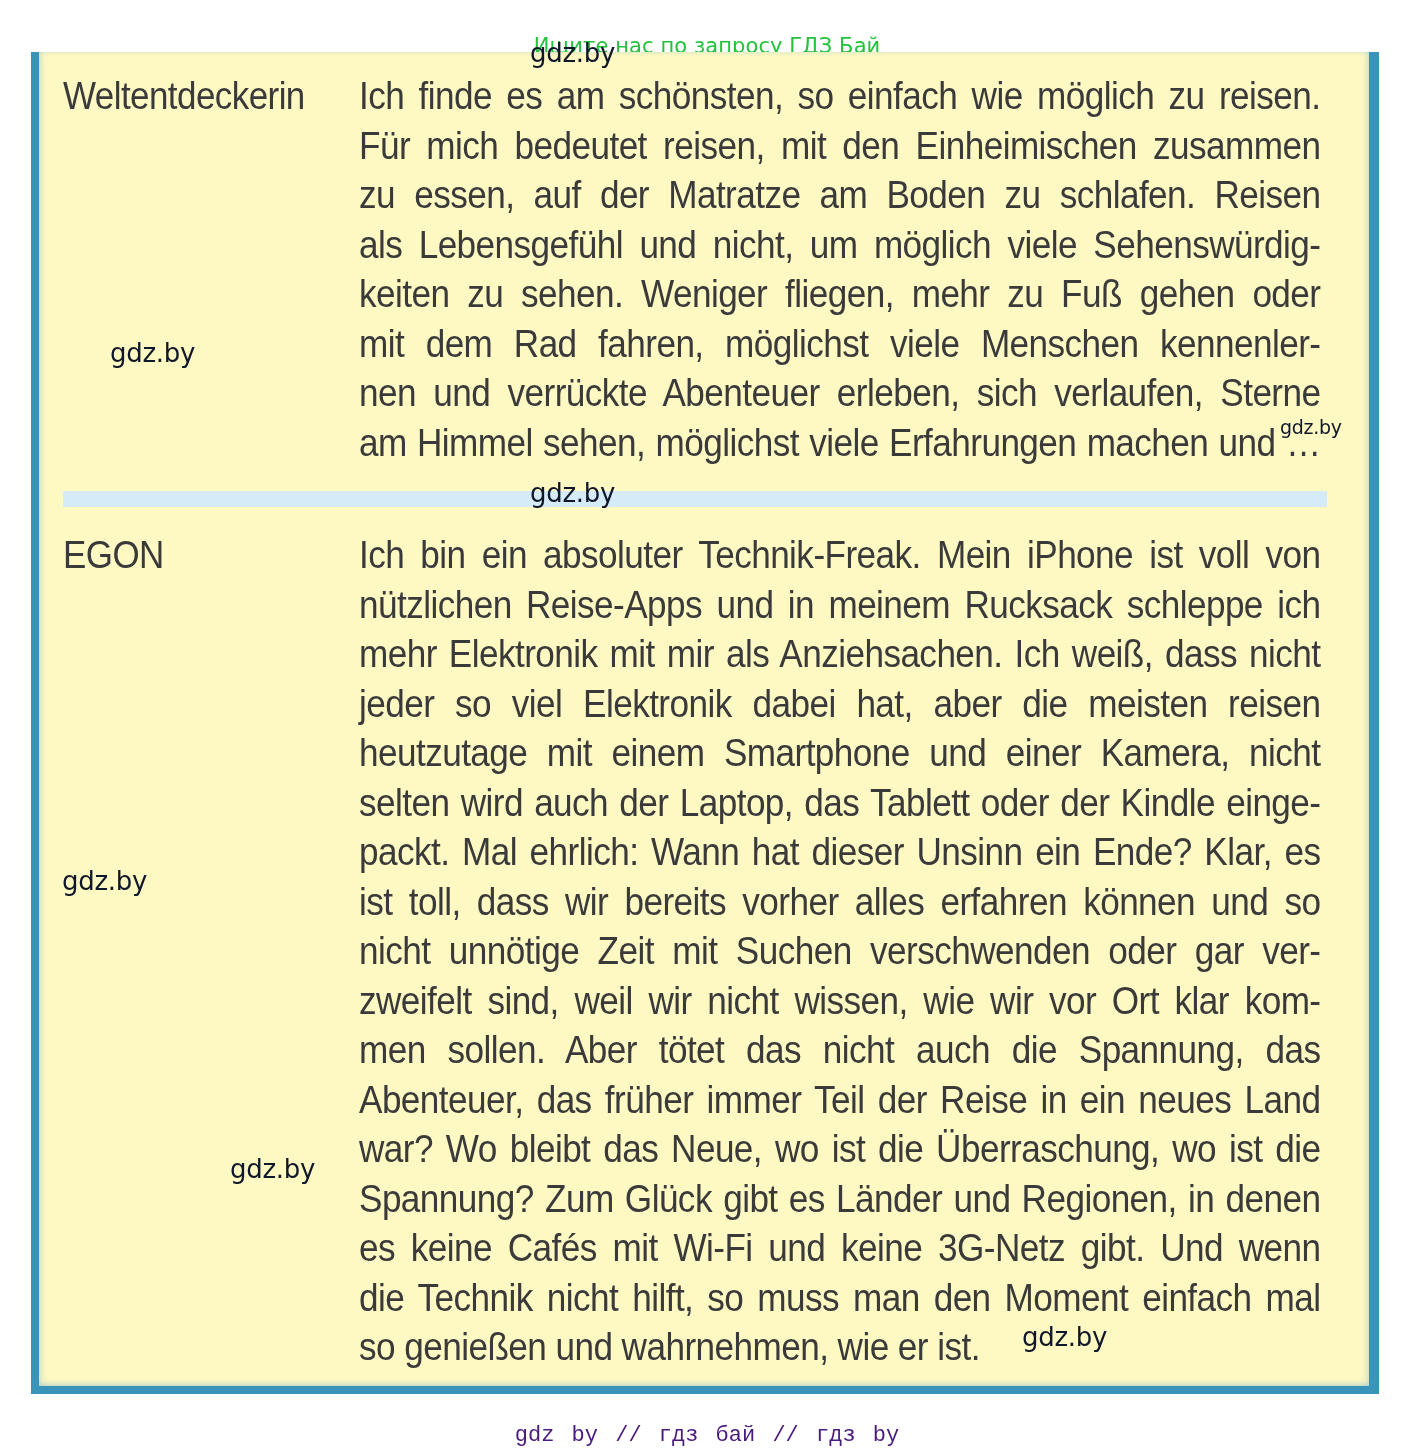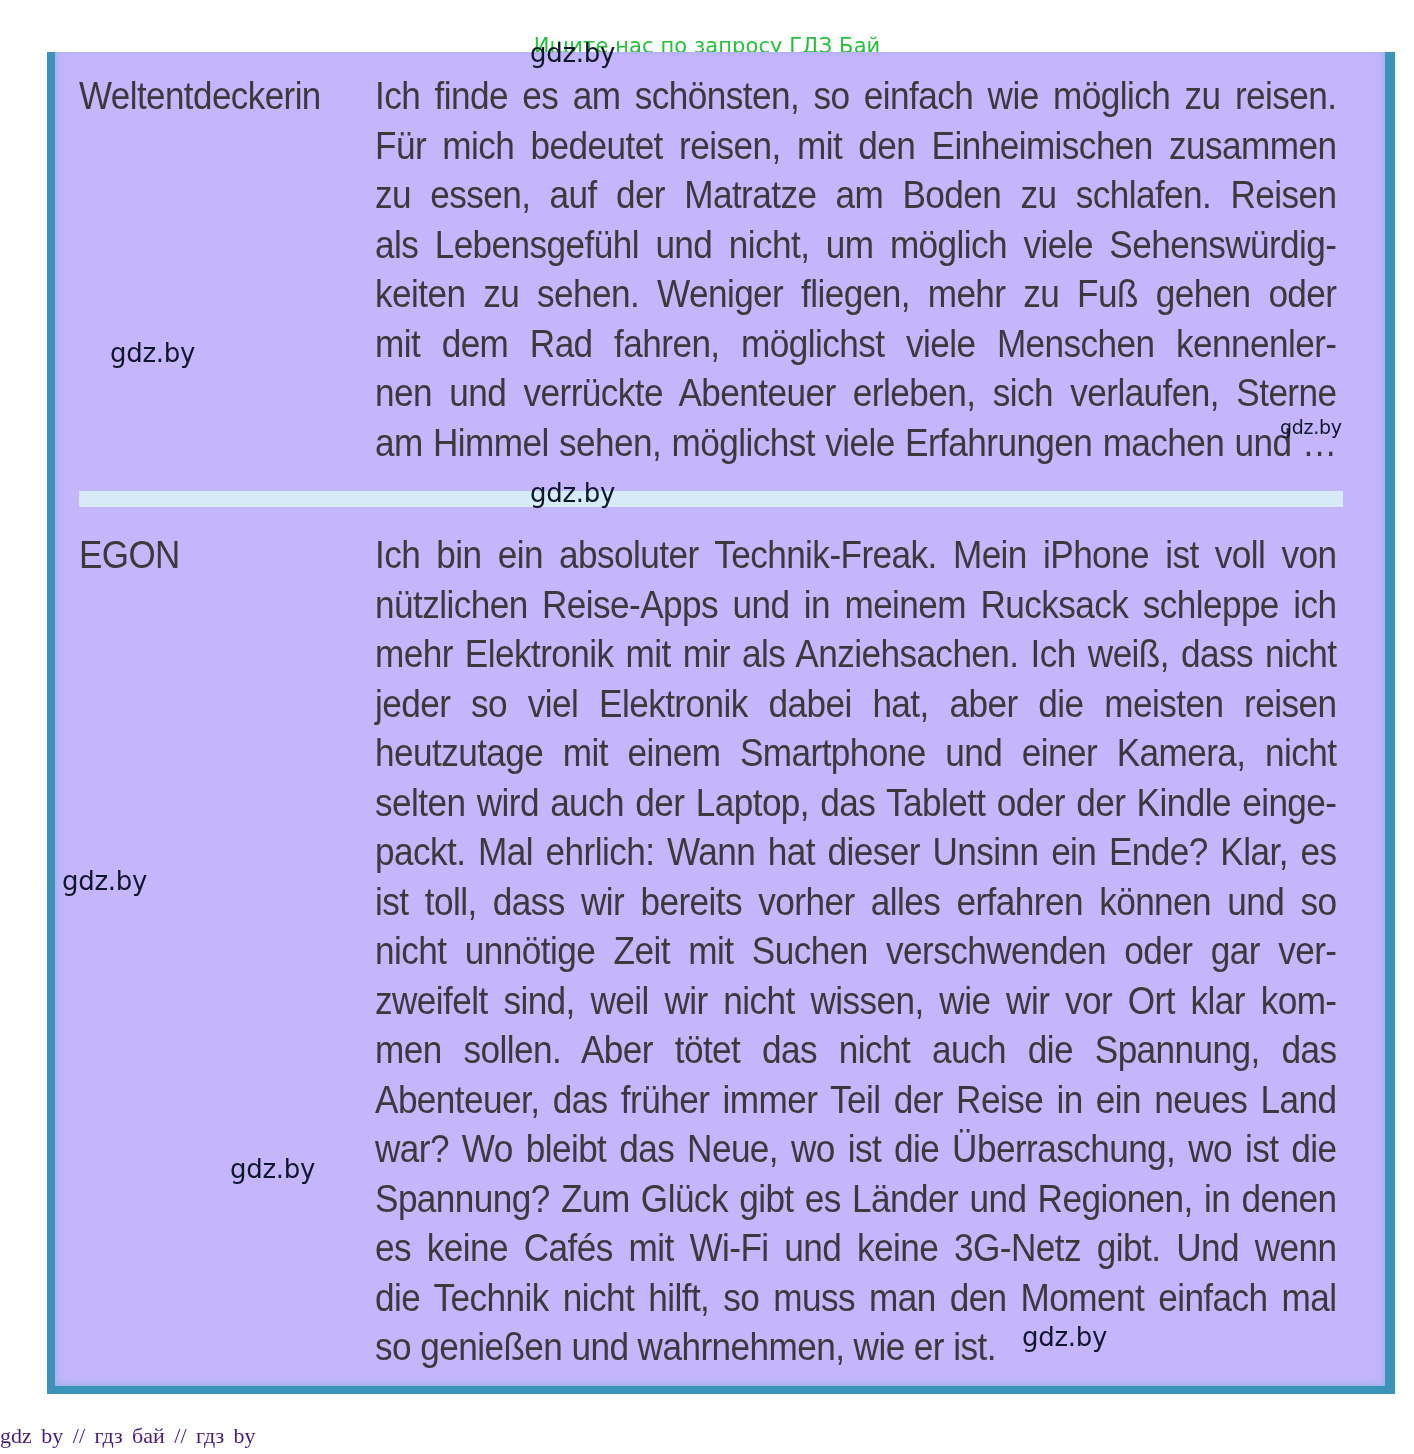--- a/index.html
+++ b/index.html
@@ -7,26 +7,26 @@
       width: 1414px; height: 1454px; position: relative; overflow: hidden;
       background: #ffffff;
       font-family: "Liberation Sans", sans-serif;
     }
     .top-banner {
       position: absolute; top: 0; left: 0; width: 1414px; text-align: center;
       font-family: "DejaVu Sans", sans-serif; font-size: 21px; line-height: 28px;
       color: #22c33a; letter-spacing: 0.1px; margin-top: 32px;
     }
     .frame {
-      position: absolute; left: 47px; top: 52px; width: 1330px; height: 1334px;
+      position: absolute; left: 31px; top: 52px; width: 1330px; height: 1334px;
       border-left: 8px solid #3a93b8;
       border-right: 10px solid #3a93b8;
       border-bottom: 8px solid #3a93b8;
       box-shadow: inset 4px 0 6px -2px rgba(120,180,210,0.35), inset -4px 0 6px -2px rgba(120,180,210,0.35), inset 0 -4px 6px -2px rgba(120,180,210,0.35);
-      background: #c4b5fd;
+      background: #fef9c3;
     }
     .entry { position: absolute; left: 0; width: 100%; }
     .name {
       position: absolute; left: 24px;
       font-size: 38px; color: #3a3a3a; letter-spacing: -0.6px;
       transform: scaleX(0.92); transform-origin: left top;
       line-height: 49.5px;
     }
     .text {
       position: absolute; left: 320px; width: 1040px;
@@ -42,22 +42,22 @@
     .separator {
       position: absolute; left: 24px; top: 439px; width: 1264px; height: 16px;
       background: #d6ebf8;
     }
     .wm {
       position: absolute; font-family: "DejaVu Sans", sans-serif; color: #0f172a;
       font-size: 26px; line-height: 30px; letter-spacing: -0.3px;
     }
     .wm.small { font-size: 19px; line-height: 22px; }
     .footer {
-      position: absolute; top: 1421px; left: 0; width: 1414px; text-align: left;
-      font-family: Liberation Serif, serif; font-size: 22px; line-height: 30px;
+      position: absolute; top: 1421px; left: 0; width: 1414px; text-align: center;
+      font-family: Liberation Mono, monospace; font-size: 22px; line-height: 30px;
       color: #4a1a7d; word-spacing: 4px;
     }
   </style>
 </head>
 <body>
 
 <div class="top-banner">Ищите нас по запросу ГДЗ Бай</div>
 
 <div class="frame">
 

